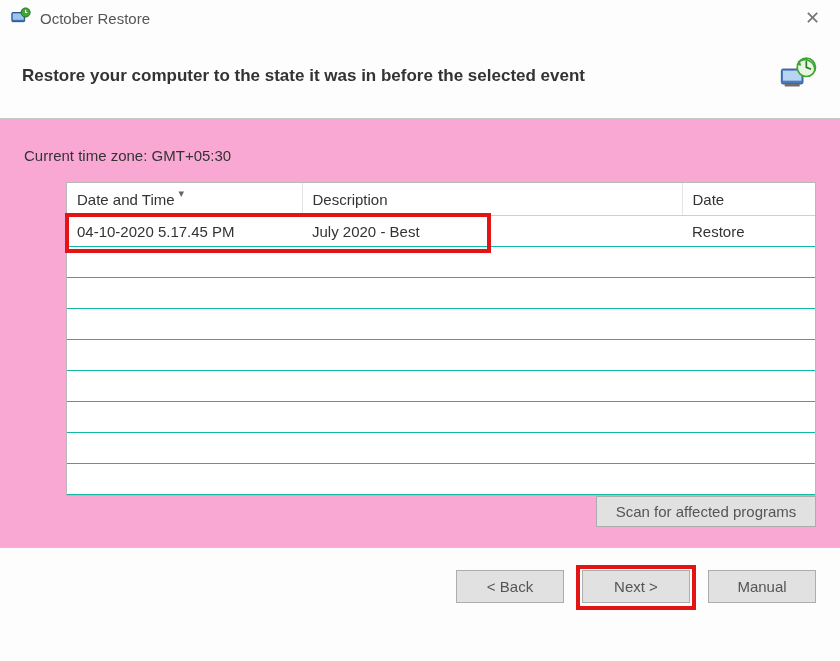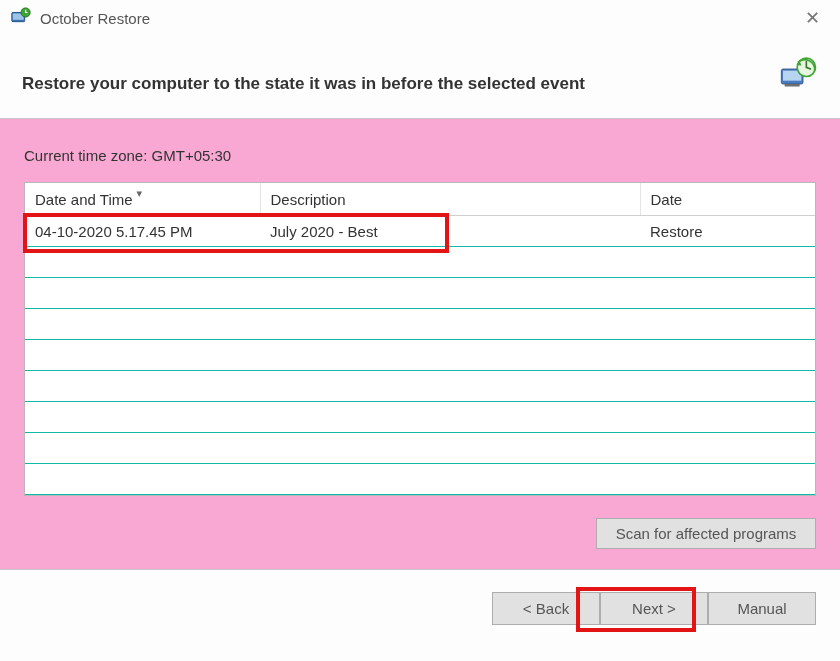--- a/index.html
+++ b/index.html
@@ -31,21 +31,21 @@
 
   .app-icon {
     width: 22px; height: 22px;
     margin-right: 8px;
     display:inline-block;
   }
 
   .header-area {
     padding: 18px 22px 24px 22px;
     display: flex;
-    align-items: flex-end;
+    align-items: center;
   }
   .header-area h1 {
     font-size: 17px;
     font-weight: 600;
     margin: 4px 0 0 0;
     color: #333;
     flex: 1;
   }
   .restore-icon {
     width: 40px; height: 40px;
@@ -64,20 +64,21 @@
 
   .tz {
     font-size: 15px;
     color: #333;
     margin-bottom: 18px;
   }
 
   .table-wrap {
     background: #fff;
     border: 1px solid #b8b8b8;
+    margin-left: 42px;
   }
   table {
     width: 100%;
     border-collapse: collapse;
     table-layout: fixed;
   }
   col.c1 { width: 235px; }
   col.c2 { width: 380px; }
   col.c3 { width: auto; }
   thead th {
@@ -119,38 +120,38 @@
   }
   .highlight-next {
     position: absolute;
     border: 4px solid #e31414;
     pointer-events: none;
   }
 
   .scan-row {
     display:flex;
     justify-content:flex-end;
-    margin-top:22px;
   }
   button.win {
     font-size: 15px;
     color: #555;
     background: #e1e1e1;
     border: 1px solid #adadad;
     padding: 6px 18px;
     min-width: 100px;
     cursor: pointer;
   }
   button.win.wide { min-width: 220px; }
 
   .footer {
     border-top: 1px solid #c8c8c8;
     padding: 22px 24px;
     display: flex;
     justify-content: flex-end;
+    gap: 18px;
     background: #fdfdfd;
   }
   .footer button.win { min-width: 108px; padding: 7px 20px;}
 
   .rel { position: relative; }
 </style>
 </head>
 <body>
 
 <div class="titlebar">

